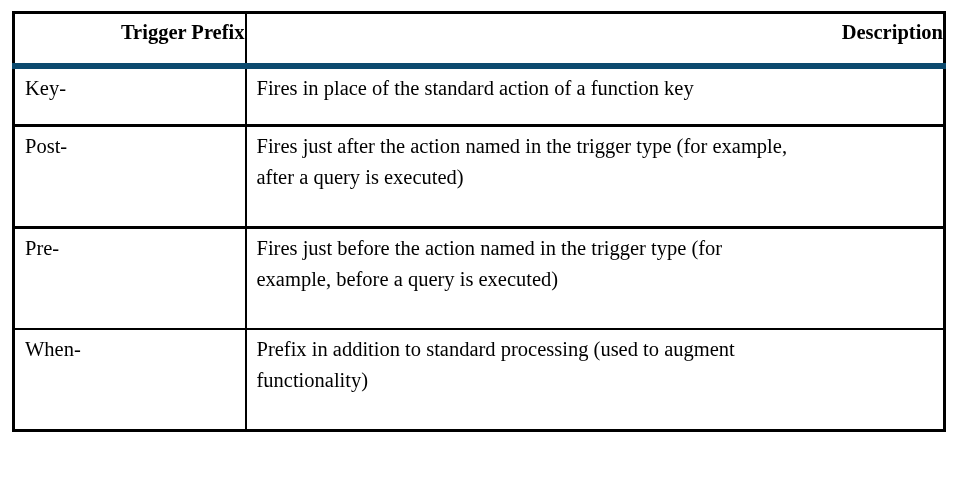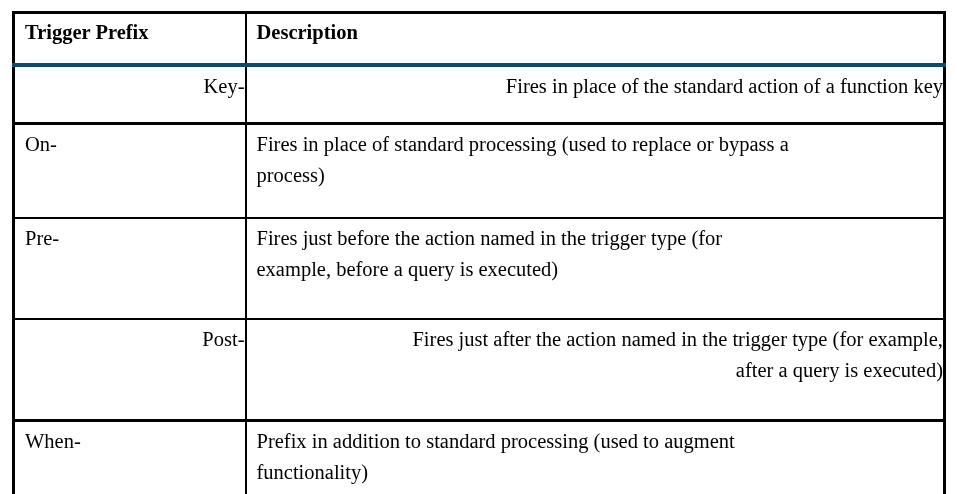--- a/index.html
+++ b/index.html
@@ -53,32 +53,32 @@
 
   
   #trigger-table th.c-prefix,
   #trigger-table td.c-prefix {
     border-right: 2px solid #000000;
   }
 
   
   #trigger-table thead th {
     font-weight: bold;
-    border-bottom: 4px solid #0c4a6e;
+    border-bottom: 6px solid #0c4a6e;
     height: 40px;
     padding-top: 3px;
+    text-align: right;
   }
 
   
   #trigger-table tbody tr td {
     border-bottom: 2px solid #000000;
   }
   #trigger-table tbody tr.sep-heavy td {
     border-bottom: 3px solid #000000;
-    text-align: right;
   }
   #trigger-table tbody tr:last-child td {
     border-bottom: 0;
   }
 
   .cell-text {
     display: block;
     white-space: pre-line;
   }
 
@@ -112,47 +112,38 @@
 
       <tr class="row-1l sep-heavy">
         <td class="c-prefix">
           <span class="cell-text">Key-</span>
         </td>
         <td class="c-desc">
           <span class="cell-text">Fires in place of the standard action of a function key</span>
         </td>
       </tr>
 
-      <tr class="row-2l">
+
+      <tr class="row-2l-tall sep-heavy">
         <td class="c-prefix">
-          <span class="cell-text">On-</span>
+          <span class="cell-text">Post-</span>
         </td>
         <td class="c-desc">
-          <span class="cell-text">Fires in place of standard processing (used to replace or bypass a
-process)</span>
+          <span class="cell-text">Fires just after the action named in the trigger type (for example,
+after a query is executed)</span>
         </td>
       </tr>
 
       <tr class="row-2l-tall">
         <td class="c-prefix">
           <span class="cell-text">Pre-</span>
         </td>
         <td class="c-desc">
           <span class="cell-text">Fires just before the action named in the trigger type (for
 example, before a query is executed)</span>
-        </td>
-      </tr>
-
-      <tr class="row-2l-tall sep-heavy">
-        <td class="c-prefix">
-          <span class="cell-text">Post-</span>
-        </td>
-        <td class="c-desc">
-          <span class="cell-text">Fires just after the action named in the trigger type (for example,
-after a query is executed)</span>
         </td>
       </tr>
 
       <tr class="row-2l-tall">
         <td class="c-prefix">
           <span class="cell-text">When-</span>
         </td>
         <td class="c-desc">
           <span class="cell-text">Prefix in addition to standard processing (used to augment
 functionality)</span>

